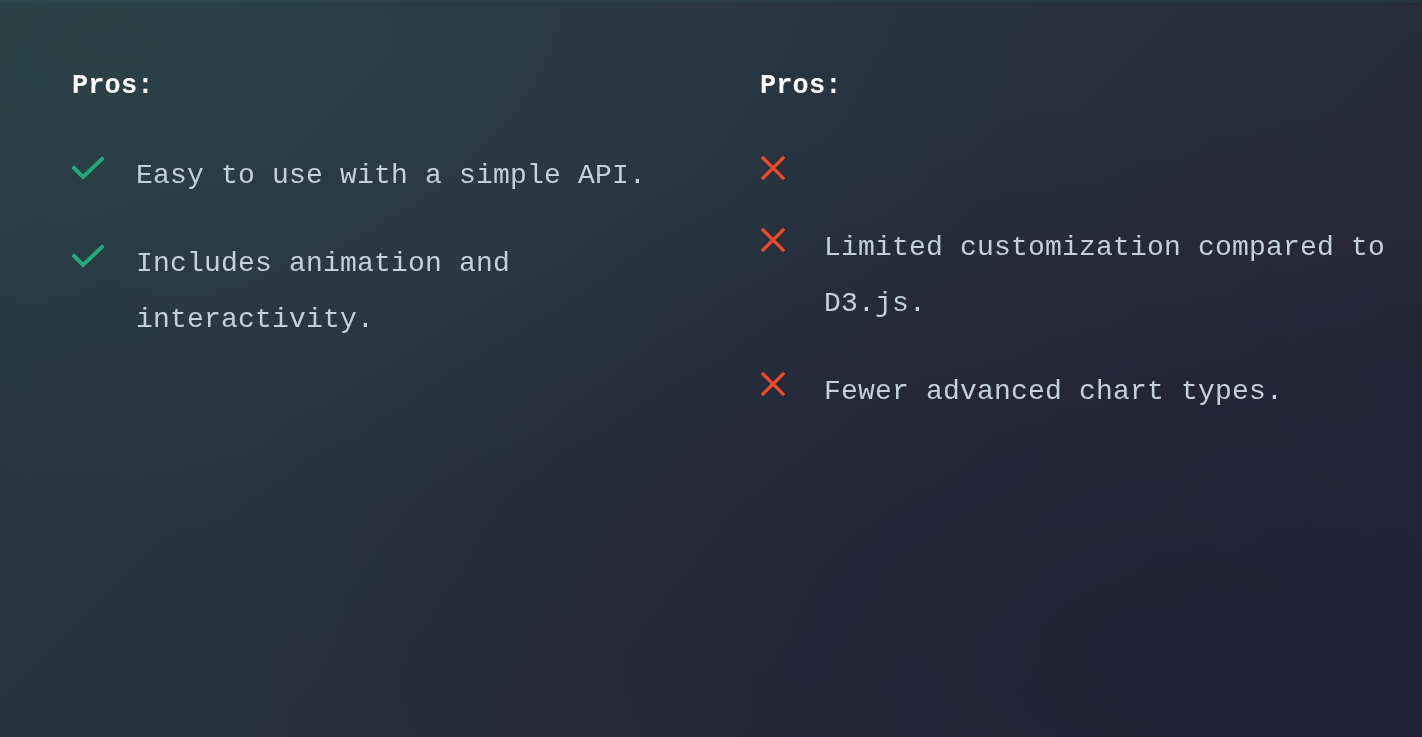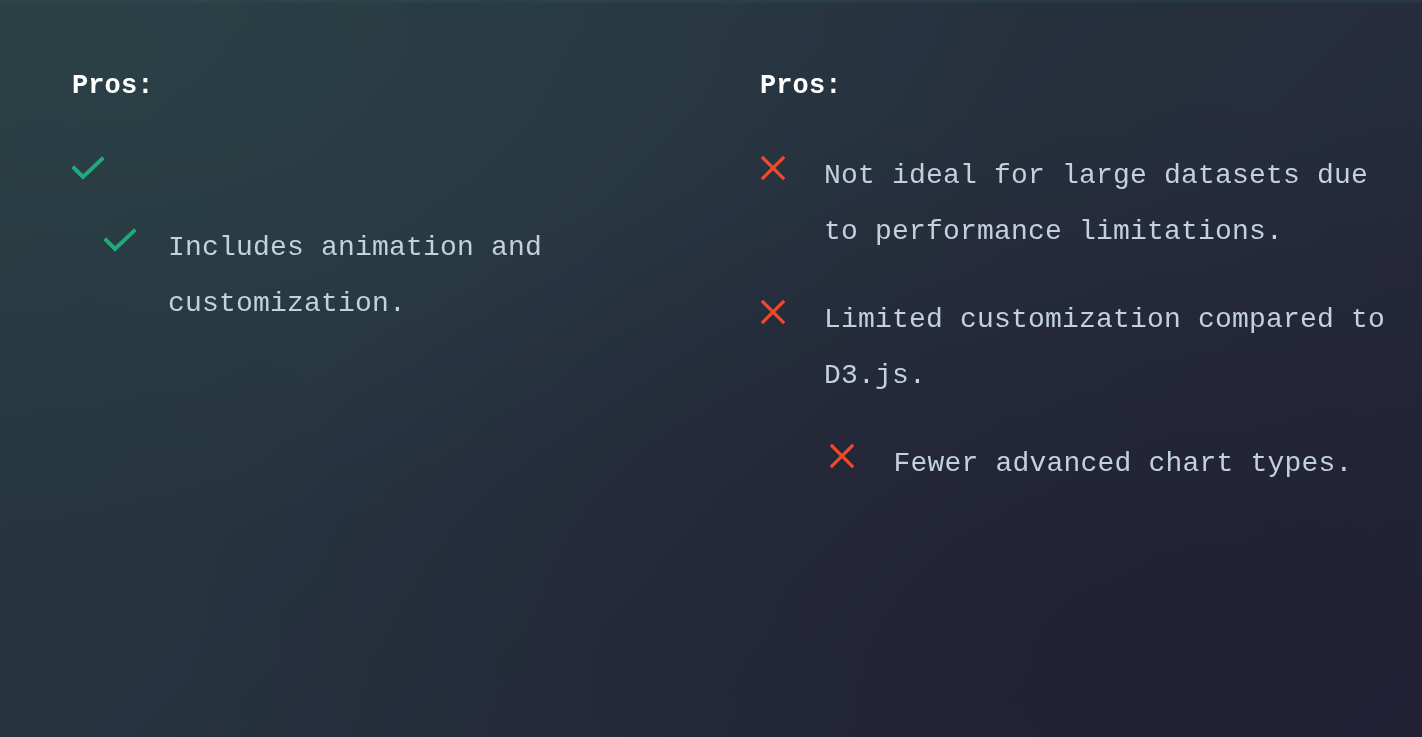--- a/index.html
+++ b/index.html
@@ -82,21 +82,21 @@
   .item-list {
     list-style: none;
     margin: 0;
     padding: 0;
   }
   .item {
     display: flex;
     align-items: flex-start;
     margin-bottom: 32px;
   }
-  .item:last-child { margin-bottom: 0; justify-content: center; }
+  .item:last-child { margin-bottom: 0; }
 
   .item-icon {
     flex: 0 0 auto;
     width: 36px;
     height: 40px;
     margin-right: 28px;
     display: flex;
     align-items: center;
     justify-content: flex-start;
   }
@@ -125,49 +125,49 @@
       <h2 class="col-heading">Pros:</h2>
 
       <ul class="item-list">
 
         <li class="item">
           <span class="item-icon">
             <svg width="32" height="24" viewBox="0 0 32 24" aria-hidden="true">
               <polyline points="2,12 11,21 30,3" fill="none" stroke="#21a97b" stroke-width="4" stroke-linecap="square" stroke-linejoin="miter"></polyline>
             </svg>
           </span>
+          <span class="item-text">Easy to use with a simple API.</span>
         </li>
 
         <li class="item">
           <span class="item-icon">
             <svg width="32" height="24" viewBox="0 0 32 24" aria-hidden="true">
               <polyline points="2,12 11,21 30,3" fill="none" stroke="#21a97b" stroke-width="4" stroke-linecap="square" stroke-linejoin="miter"></polyline>
             </svg>
           </span>
-          <span class="item-text">Includes animation and customization.</span>
+          <span class="item-text">Includes animation and interactivity.</span>
         </li>
 
 
 
       </ul>
     </div>
 
     <div class="column cons">
       <h2 class="col-heading">Pros:</h2>
 
       <ul class="item-list">
 
         <li class="item">
           <span class="item-icon">
             <svg width="26" height="26" viewBox="0 0 26 26" aria-hidden="true">
               <line x1="3" y1="3" x2="23" y2="23" stroke="#f04a2a" stroke-width="3.2" stroke-linecap="square"></line>
               <line x1="23" y1="3" x2="3" y2="23" stroke="#f04a2a" stroke-width="3.2" stroke-linecap="square"></line>
             </svg>
           </span>
-          <span class="item-text">Not ideal for large datasets due to performance limitations.</span>
         </li>
 
         <li class="item">
           <span class="item-icon">
             <svg width="26" height="26" viewBox="0 0 26 26" aria-hidden="true">
               <line x1="3" y1="3" x2="23" y2="23" stroke="#f04a2a" stroke-width="3.2" stroke-linecap="square"></line>
               <line x1="23" y1="3" x2="3" y2="23" stroke="#f04a2a" stroke-width="3.2" stroke-linecap="square"></line>
             </svg>
           </span>
           <span class="item-text">Limited customization compared to D3.js.</span>

